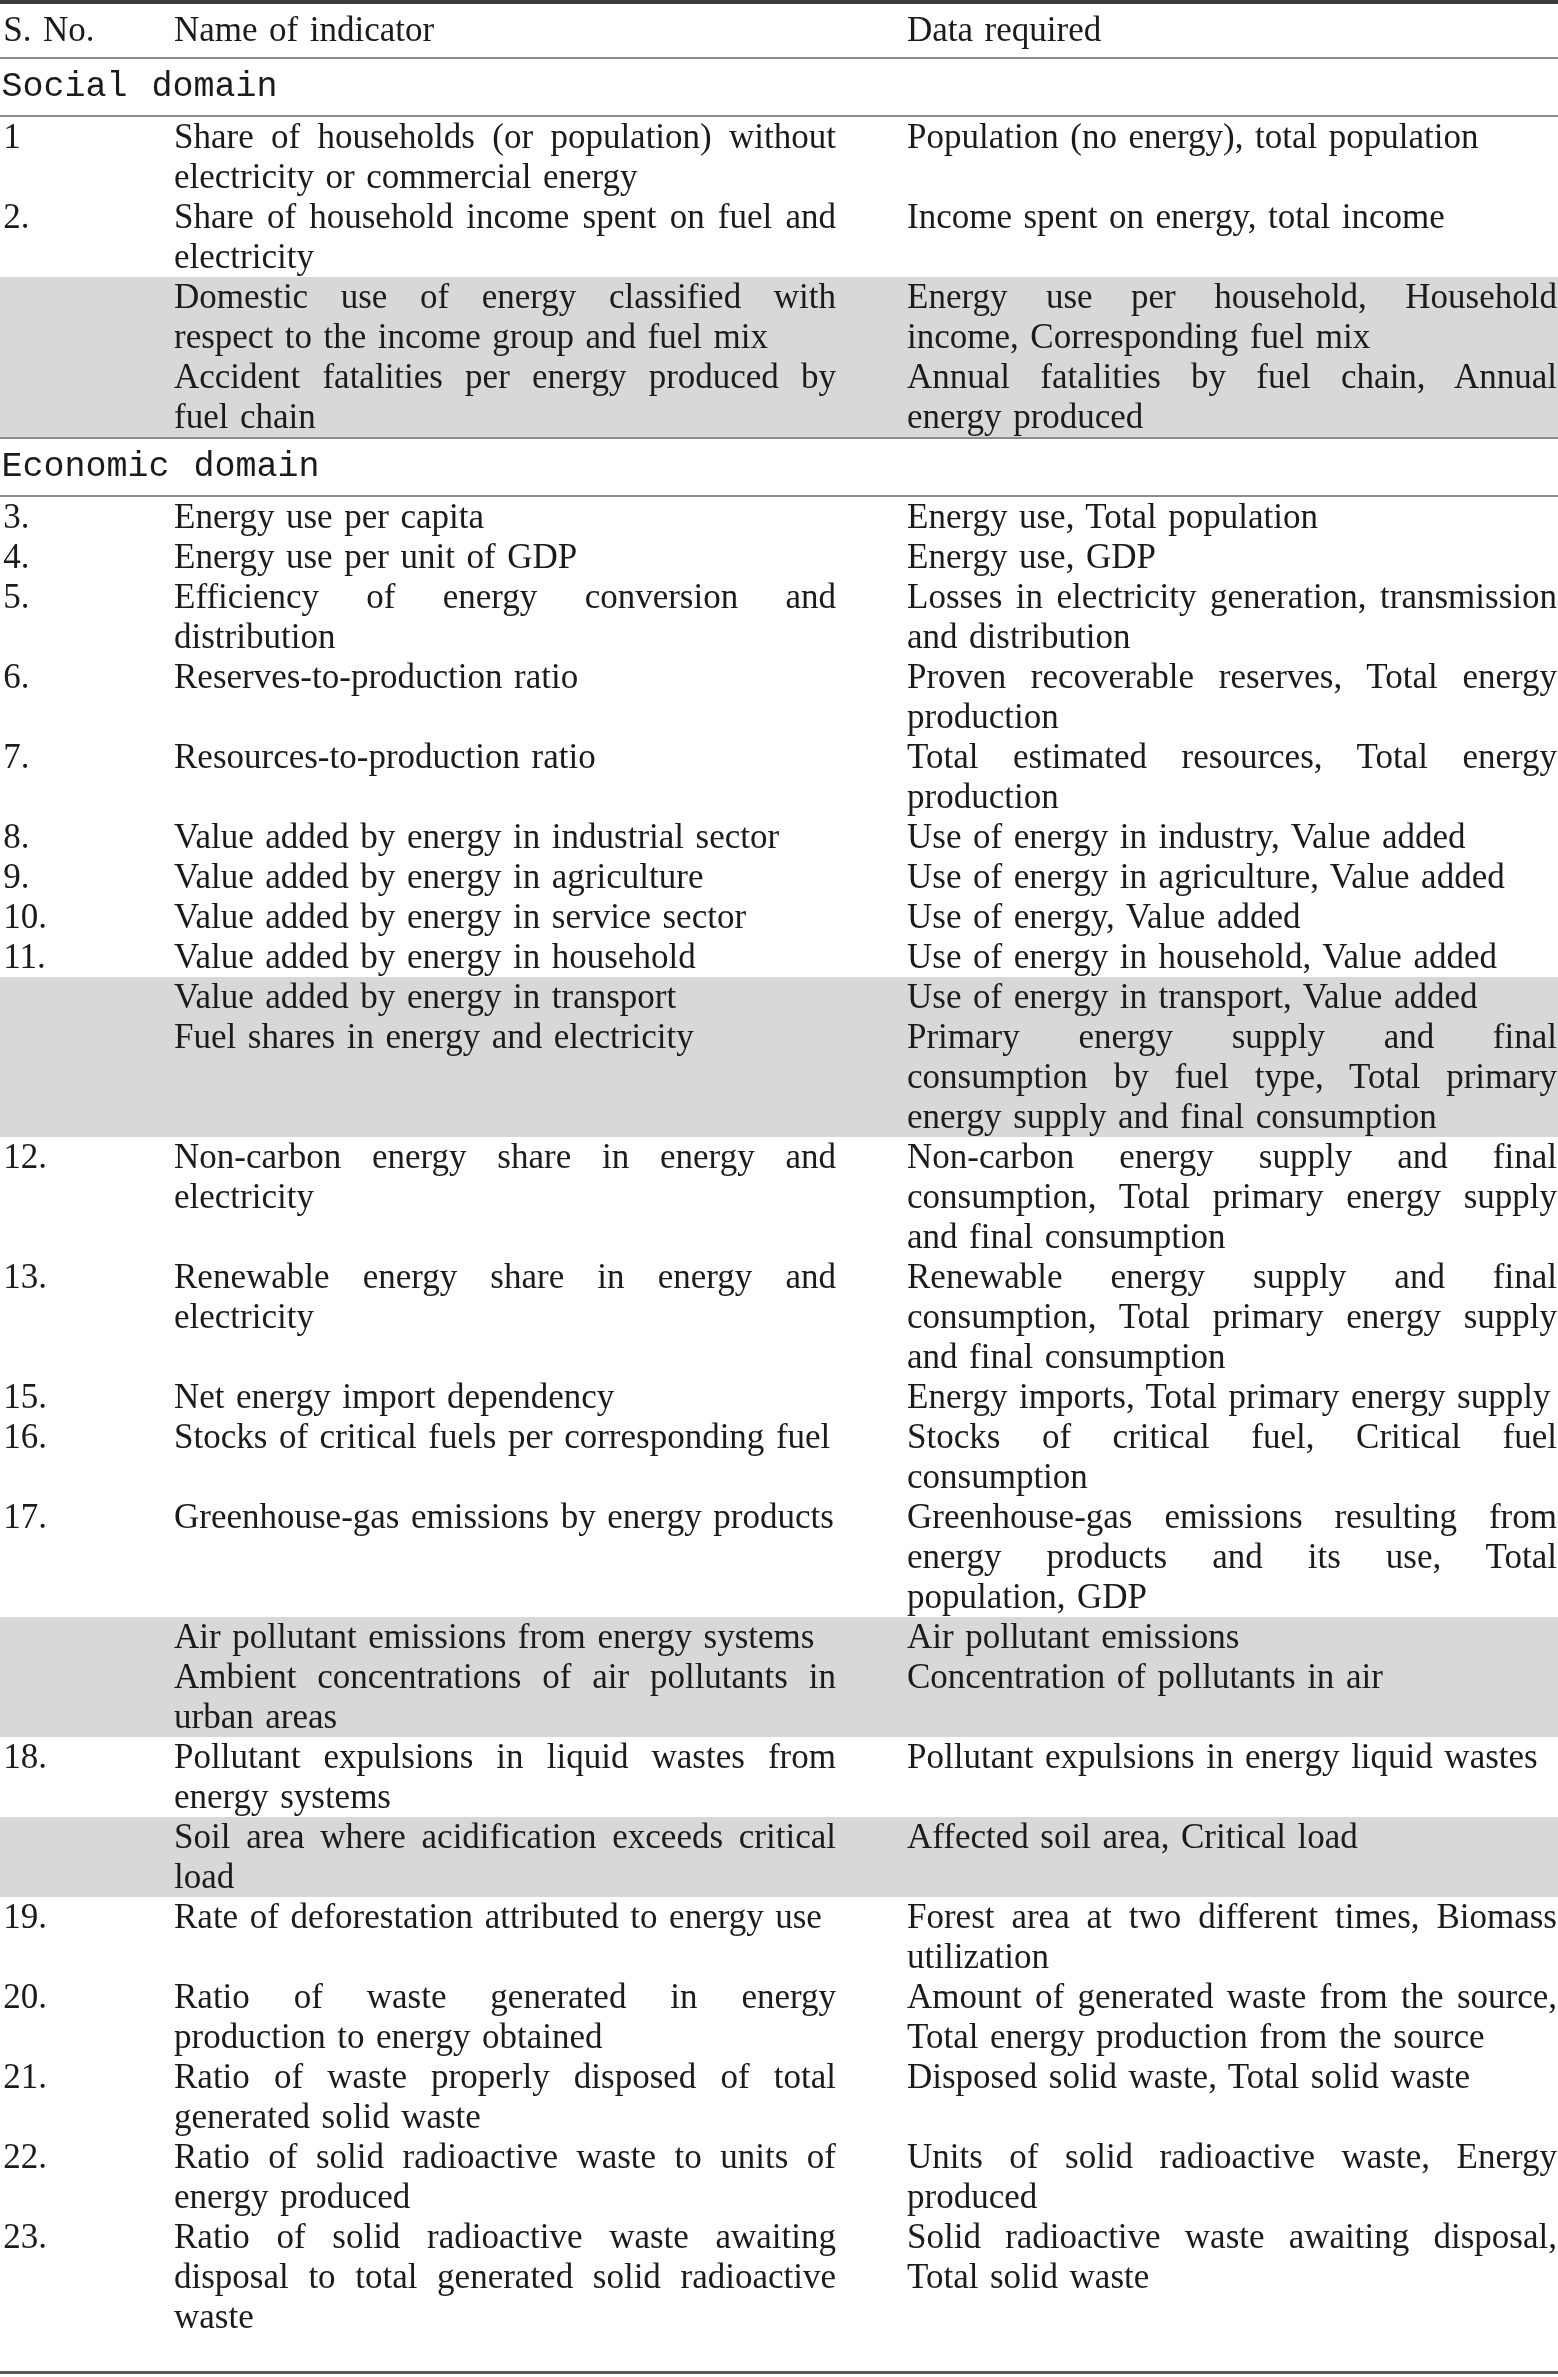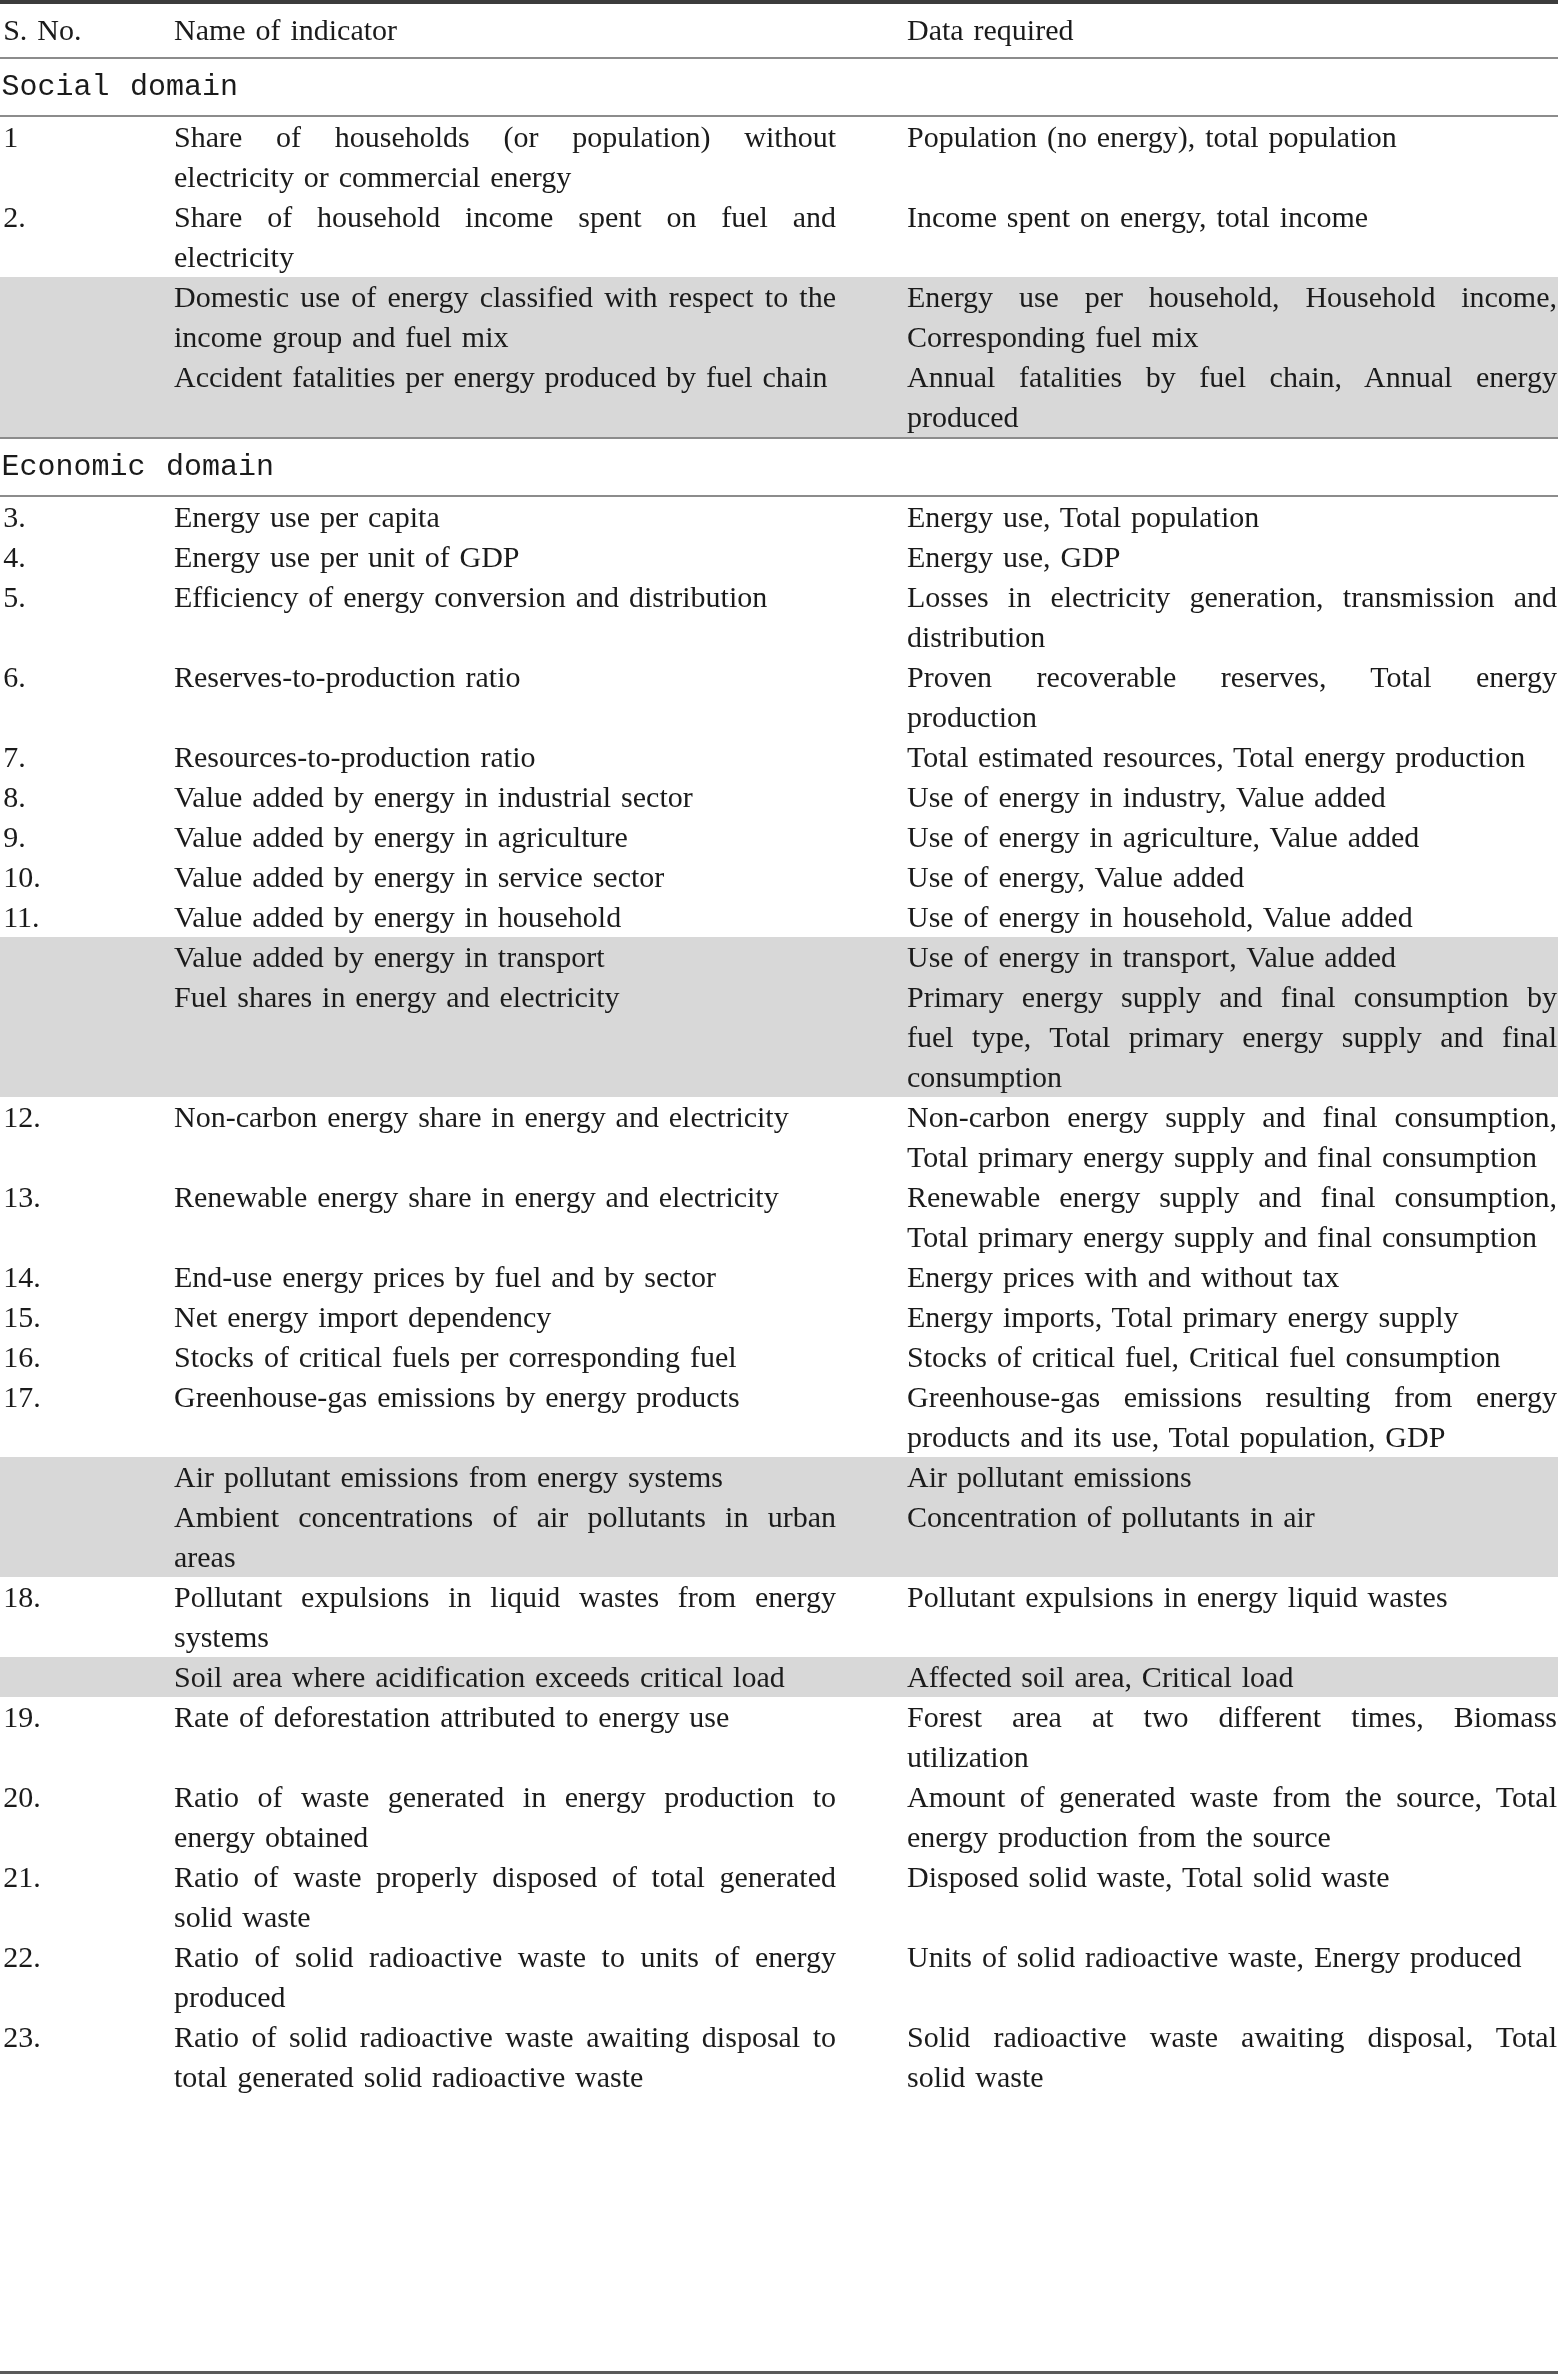--- a/index.html
+++ b/index.html
@@ -1,21 +1,21 @@
 <!DOCTYPE html>
 <html style="--text: #1b1b1b; --shaded-row: #d8d8d8; --top-border: #3c3c3c; --rule: #8c8c8c; --bottom-border: #5a5a5a;font-size:12.7px"><head>
 <meta charset="utf-8">
 <style>
   html,body{margin:0;padding:0;background:#ffffff;}
   .page{
     position:relative;
     width:1558px;height:2377px;
     background:#ffffff;overflow:hidden;
     font-family:"Liberation Serif","DejaVu Serif",serif;
-    font-size:30px;line-height:40px;
+    font-size:35px;line-height:40px;
     color:var(--text,#1b1b1b);
     word-spacing:0.08em;
   }
   table.indicators{
     width:100%;
     border-collapse:collapse;
     table-layout:fixed;
     border-top:4px solid var(--top-border,#3c3c3c);
   }
   col.c-no{width:174px;}
@@ -147,25 +147,20 @@
           <td class="col-no">12.</td>
           <td class="col-name">Non-carbon energy share in energy and electricity</td>
           <td class="col-data">Non-carbon energy supply and final consumption, Total primary energy supply and final consumption</td>
         </tr>
         <tr class="data-row">
           <td class="col-no">13.</td>
           <td class="col-name">Renewable energy share in energy and electricity</td>
           <td class="col-data">Renewable energy supply and final consumption, Total primary energy supply and final consumption</td>
         </tr>
         <tr class="data-row">
-          <td class="col-no">14.</td>
-          <td class="col-name">End-use energy prices by fuel and by sector</td>
-          <td class="col-data">Energy prices with and without tax</td>
-        </tr>
-        <tr class="data-row">
           <td class="col-no">15.</td>
           <td class="col-name">Net energy import dependency</td>
           <td class="col-data">Energy imports, Total primary energy supply</td>
         </tr>
         <tr class="data-row">
           <td class="col-no">16.</td>
           <td class="col-name">Stocks of critical fuels per corresponding fuel</td>
           <td class="col-data">Stocks of critical fuel, Critical fuel consumption</td>
         </tr>
         <tr class="data-row">

